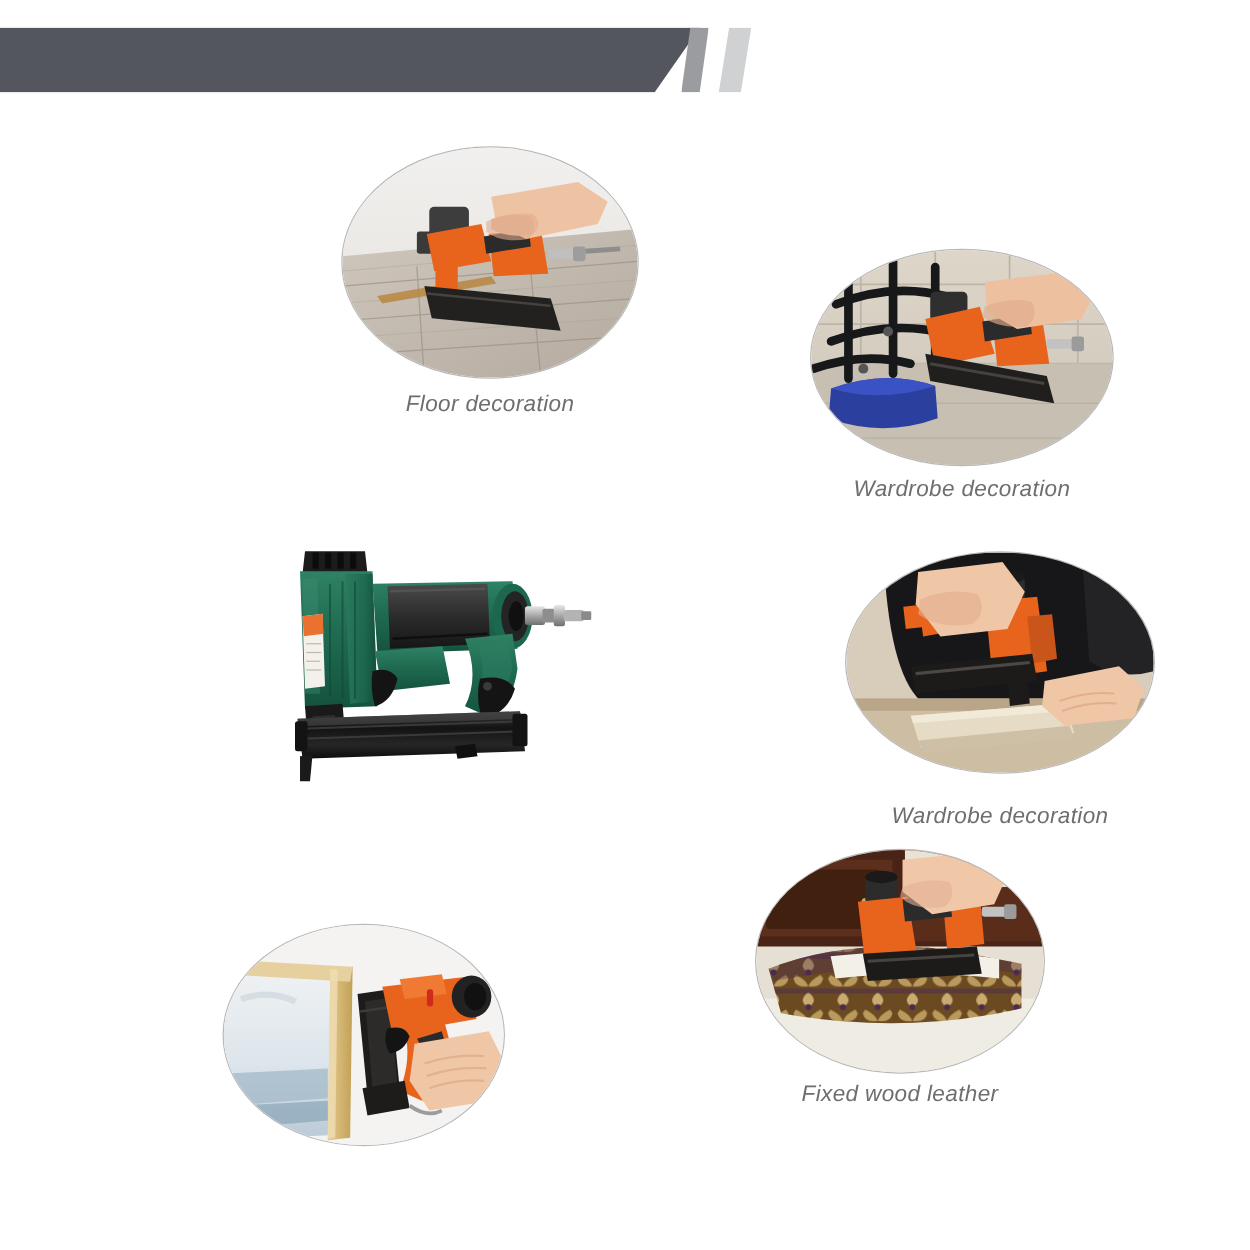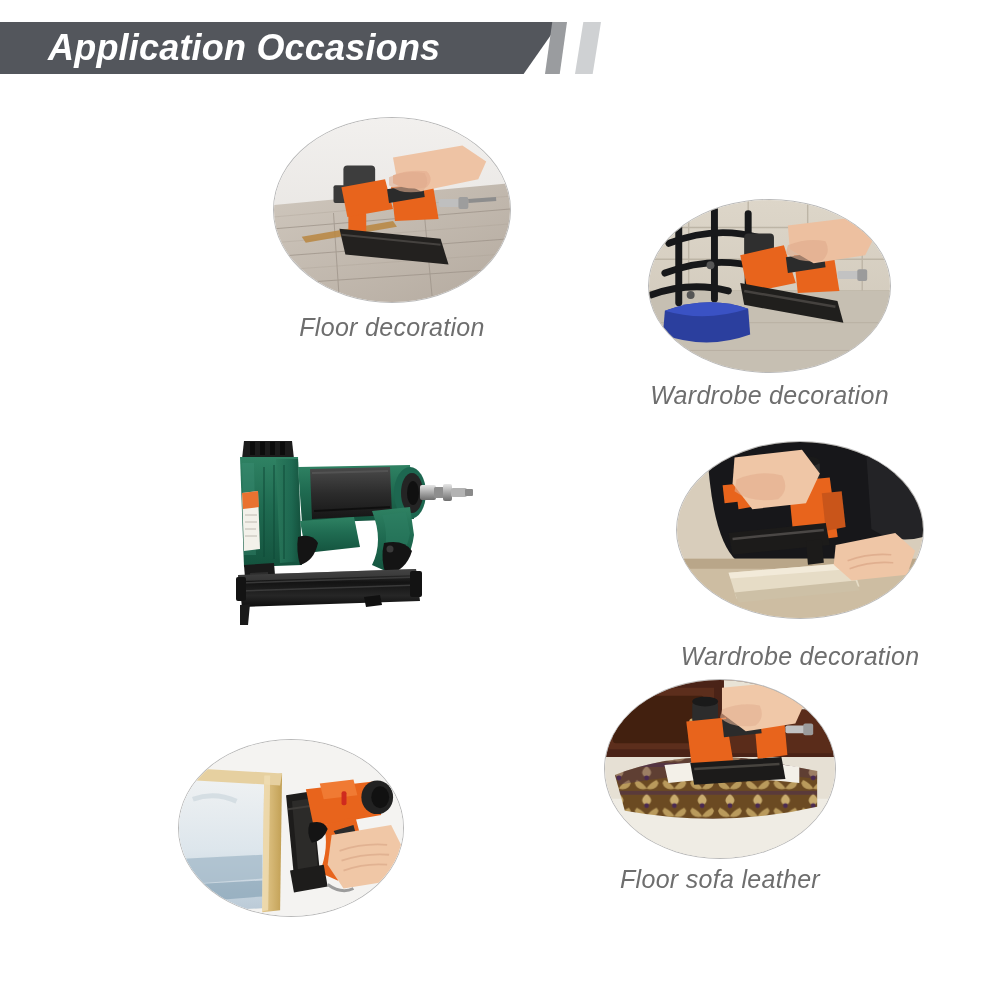--- a/index.html
+++ b/index.html
@@ -34,21 +34,21 @@
   .oval {
     position: relative; width: 100%; height: 100%;
     border-radius: 50%; overflow: hidden;
     border: 1px solid #b9b9b9;
     background: #fff;
   }
   .oval svg { display: block; width: 100%; height: 100%; }
   .caption {
     position: absolute; left: 0; width: 100%;
     text-align: center;
-    font-size: 25px; font-style: italic; color: #6e6e6e;
+    font-size: 18px; font-style: italic; color: #6e6e6e;
     white-space: nowrap; letter-spacing: 0.3px;
   }
 
   
   #scene-floor      { left: 273px; top: 117px;  width: 238px; height: 186px; }
   #scene-floor .caption     { top: 196px; }
 
   #scene-furniture  { left: 648px; top: 199px;  width: 243px; height: 174px; }
   #scene-furniture .caption { top: 182px; }
 
@@ -67,21 +67,20 @@
 </style>
 </head>
 <body>
 
 <div class="page">
 
   <div class="banner">
     <div class="banner-bar"></div>
     <div class="slash slash-1"></div>
     <div class="slash slash-2"></div>
-    <div class="banner-title">Application Occasions</div>
   </div>
 
   <div class="scene" id="scene-floor">
     <div class="oval">
       <svg viewBox="0 0 238 186" preserveAspectRatio="xMidYMid slice">
         <defs>
           <linearGradient id="fl-wall" x1="0" y1="0" x2="0" y2="1">
             <stop offset="0" stop-color="#f2f0ee"></stop>
               <stop offset="1" stop-color="#e3e0dc"></stop>
           </linearGradient>
@@ -386,21 +385,21 @@
           <rect x="182" y="46" width="20" height="8" rx="2" fill="#c2c2c2"></rect>
           <rect x="200" y="44" width="10" height="12" rx="2" fill="#9b9b9b"></rect>
         </g>
 
         <g fill="#f0c8a8">
           <path d="M118 8 L180 2 L202 22 L192 44 L142 52 L118 34 Z"></path>
         </g>
         <path d="M118 30 q20 -8 38 -4 q6 12 -4 20 q-24 4 -36 -8 Z" fill="#e3b092" opacity=".6"></path>
       </svg>
     </div>
-    <div class="caption">Floor sofa leather</div>
+    <div class="caption">Fixed wood leather</div>
   </div>
 
   <div class="scene" id="scene-frame">
     <div class="oval">
       <svg viewBox="0 0 226 178" preserveAspectRatio="xMidYMid slice">
         <defs>
           <linearGradient id="nf-wood" x1="0" y1="0" x2="1" y2="0">
             <stop offset="0" stop-color="#e3c88e"></stop>
               <stop offset="0.5" stop-color="#d4b673"></stop>
             <stop offset="1" stop-color="#c2a055"></stop>

